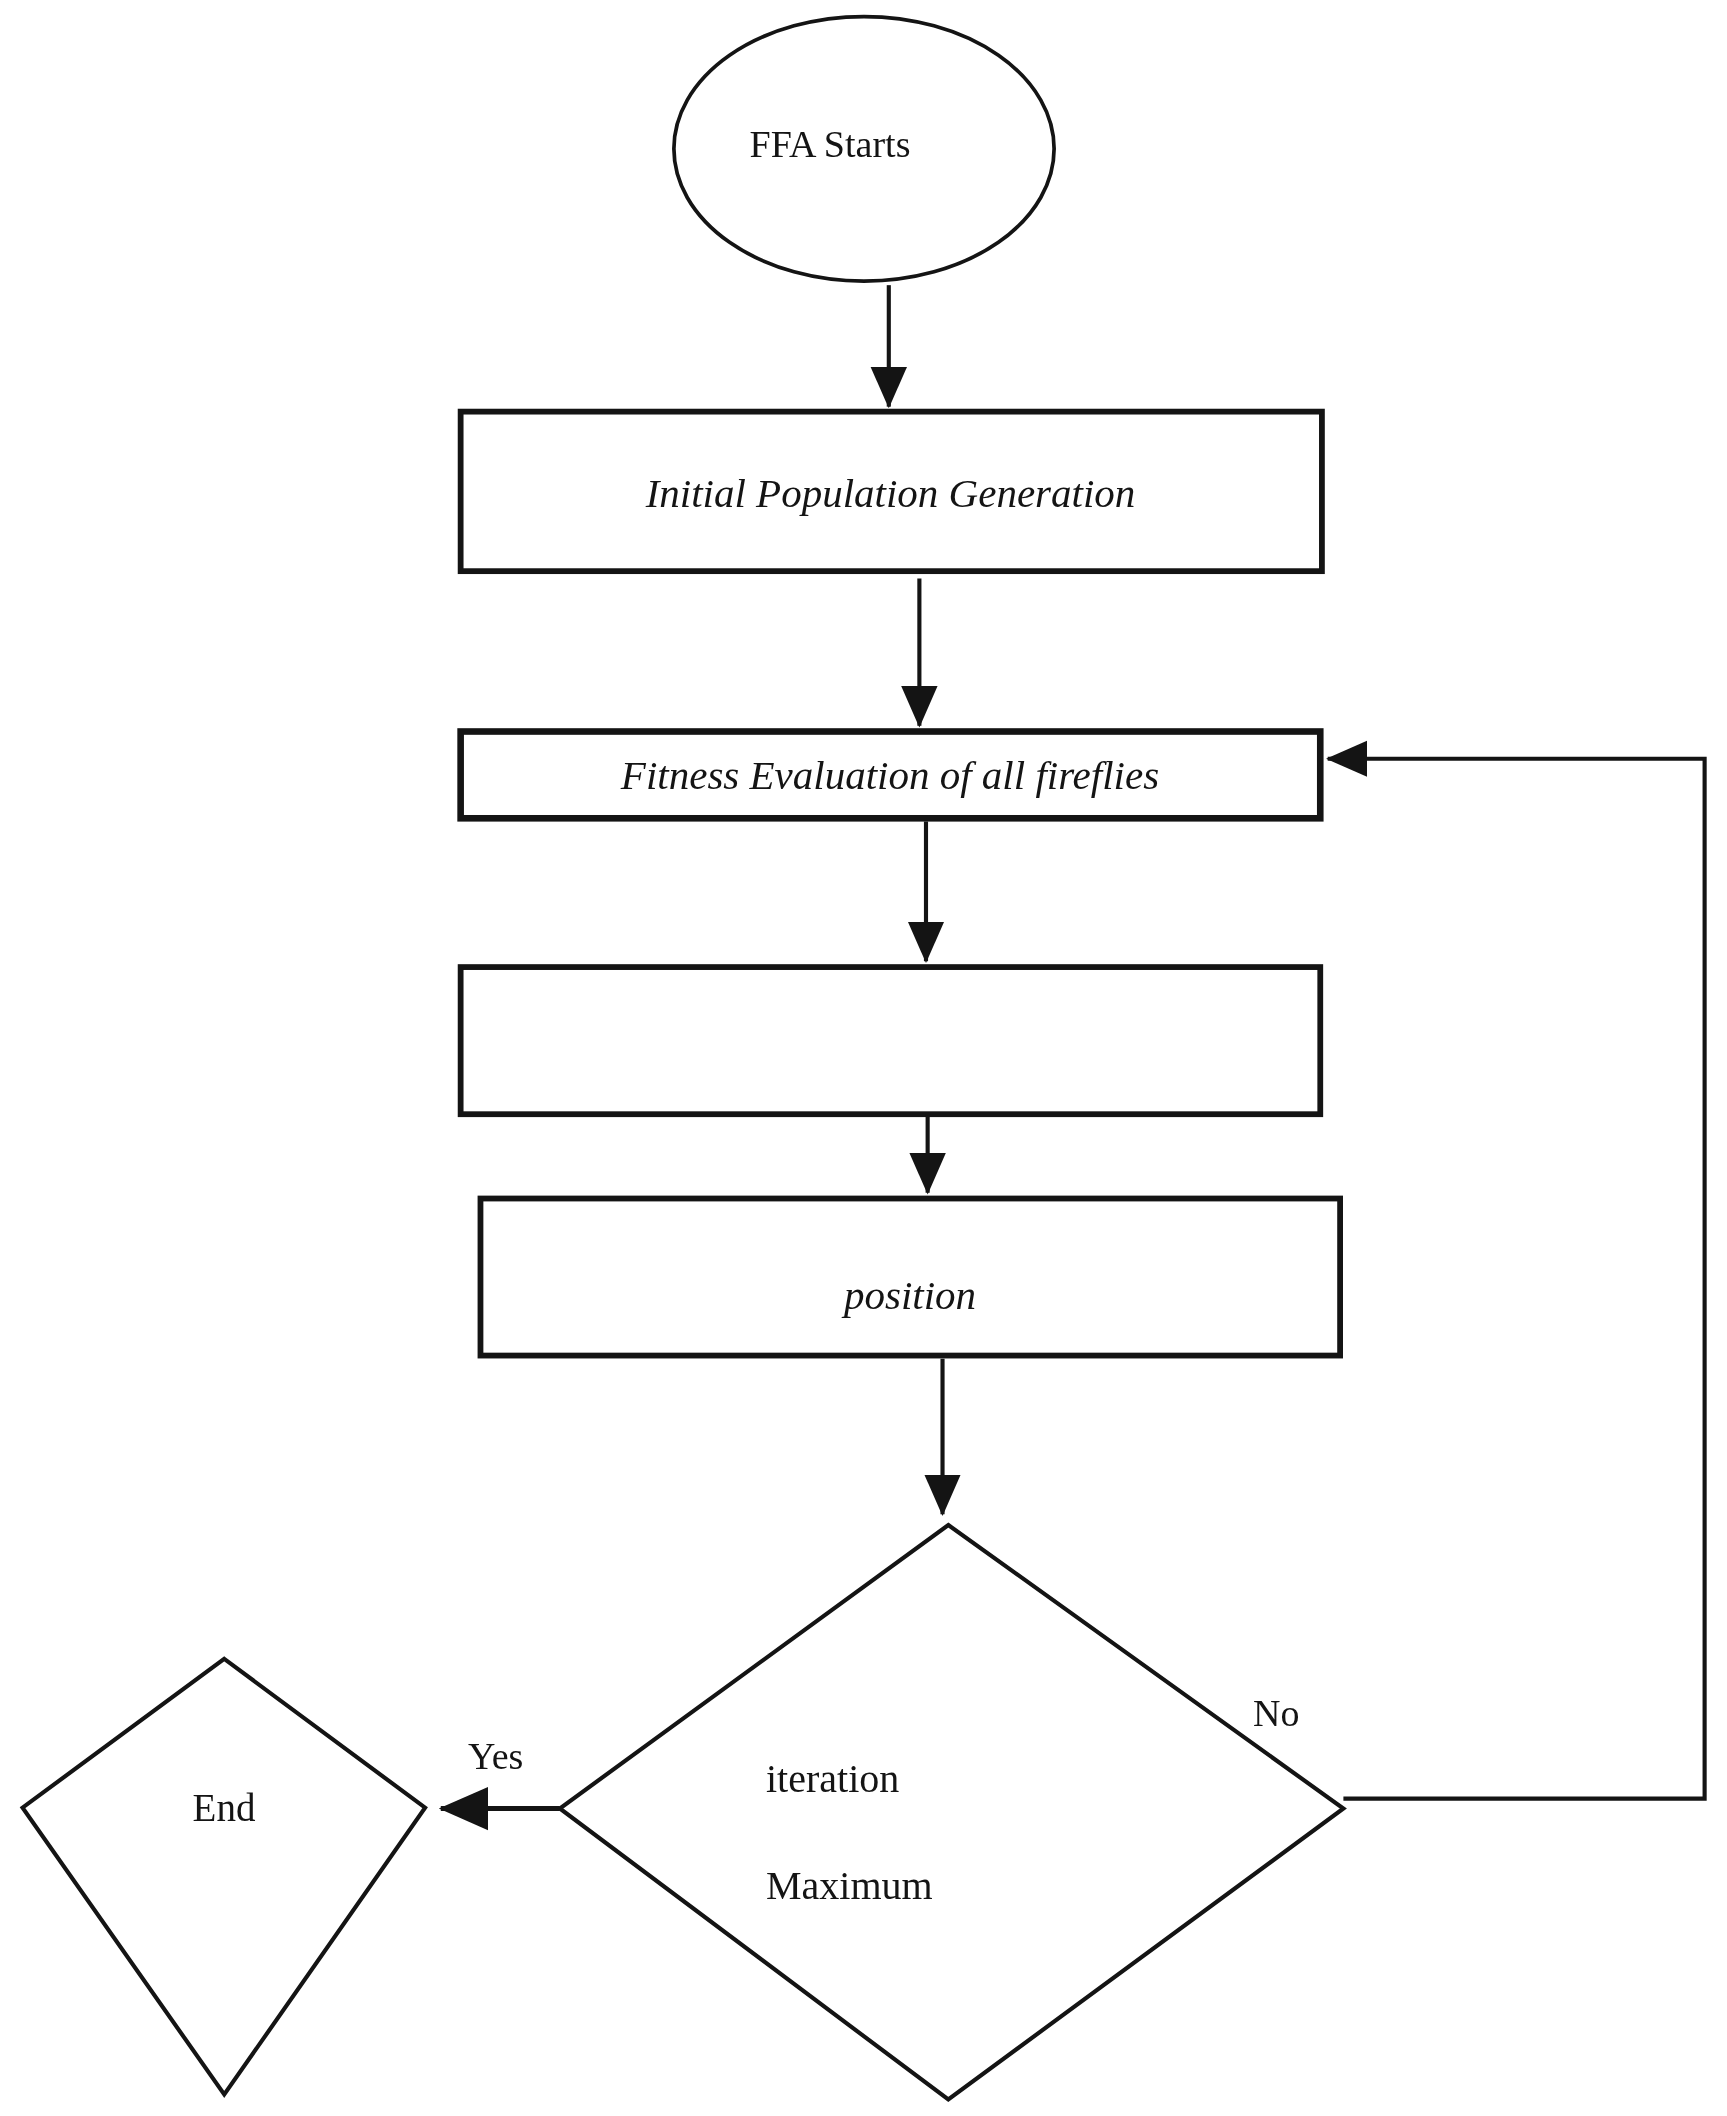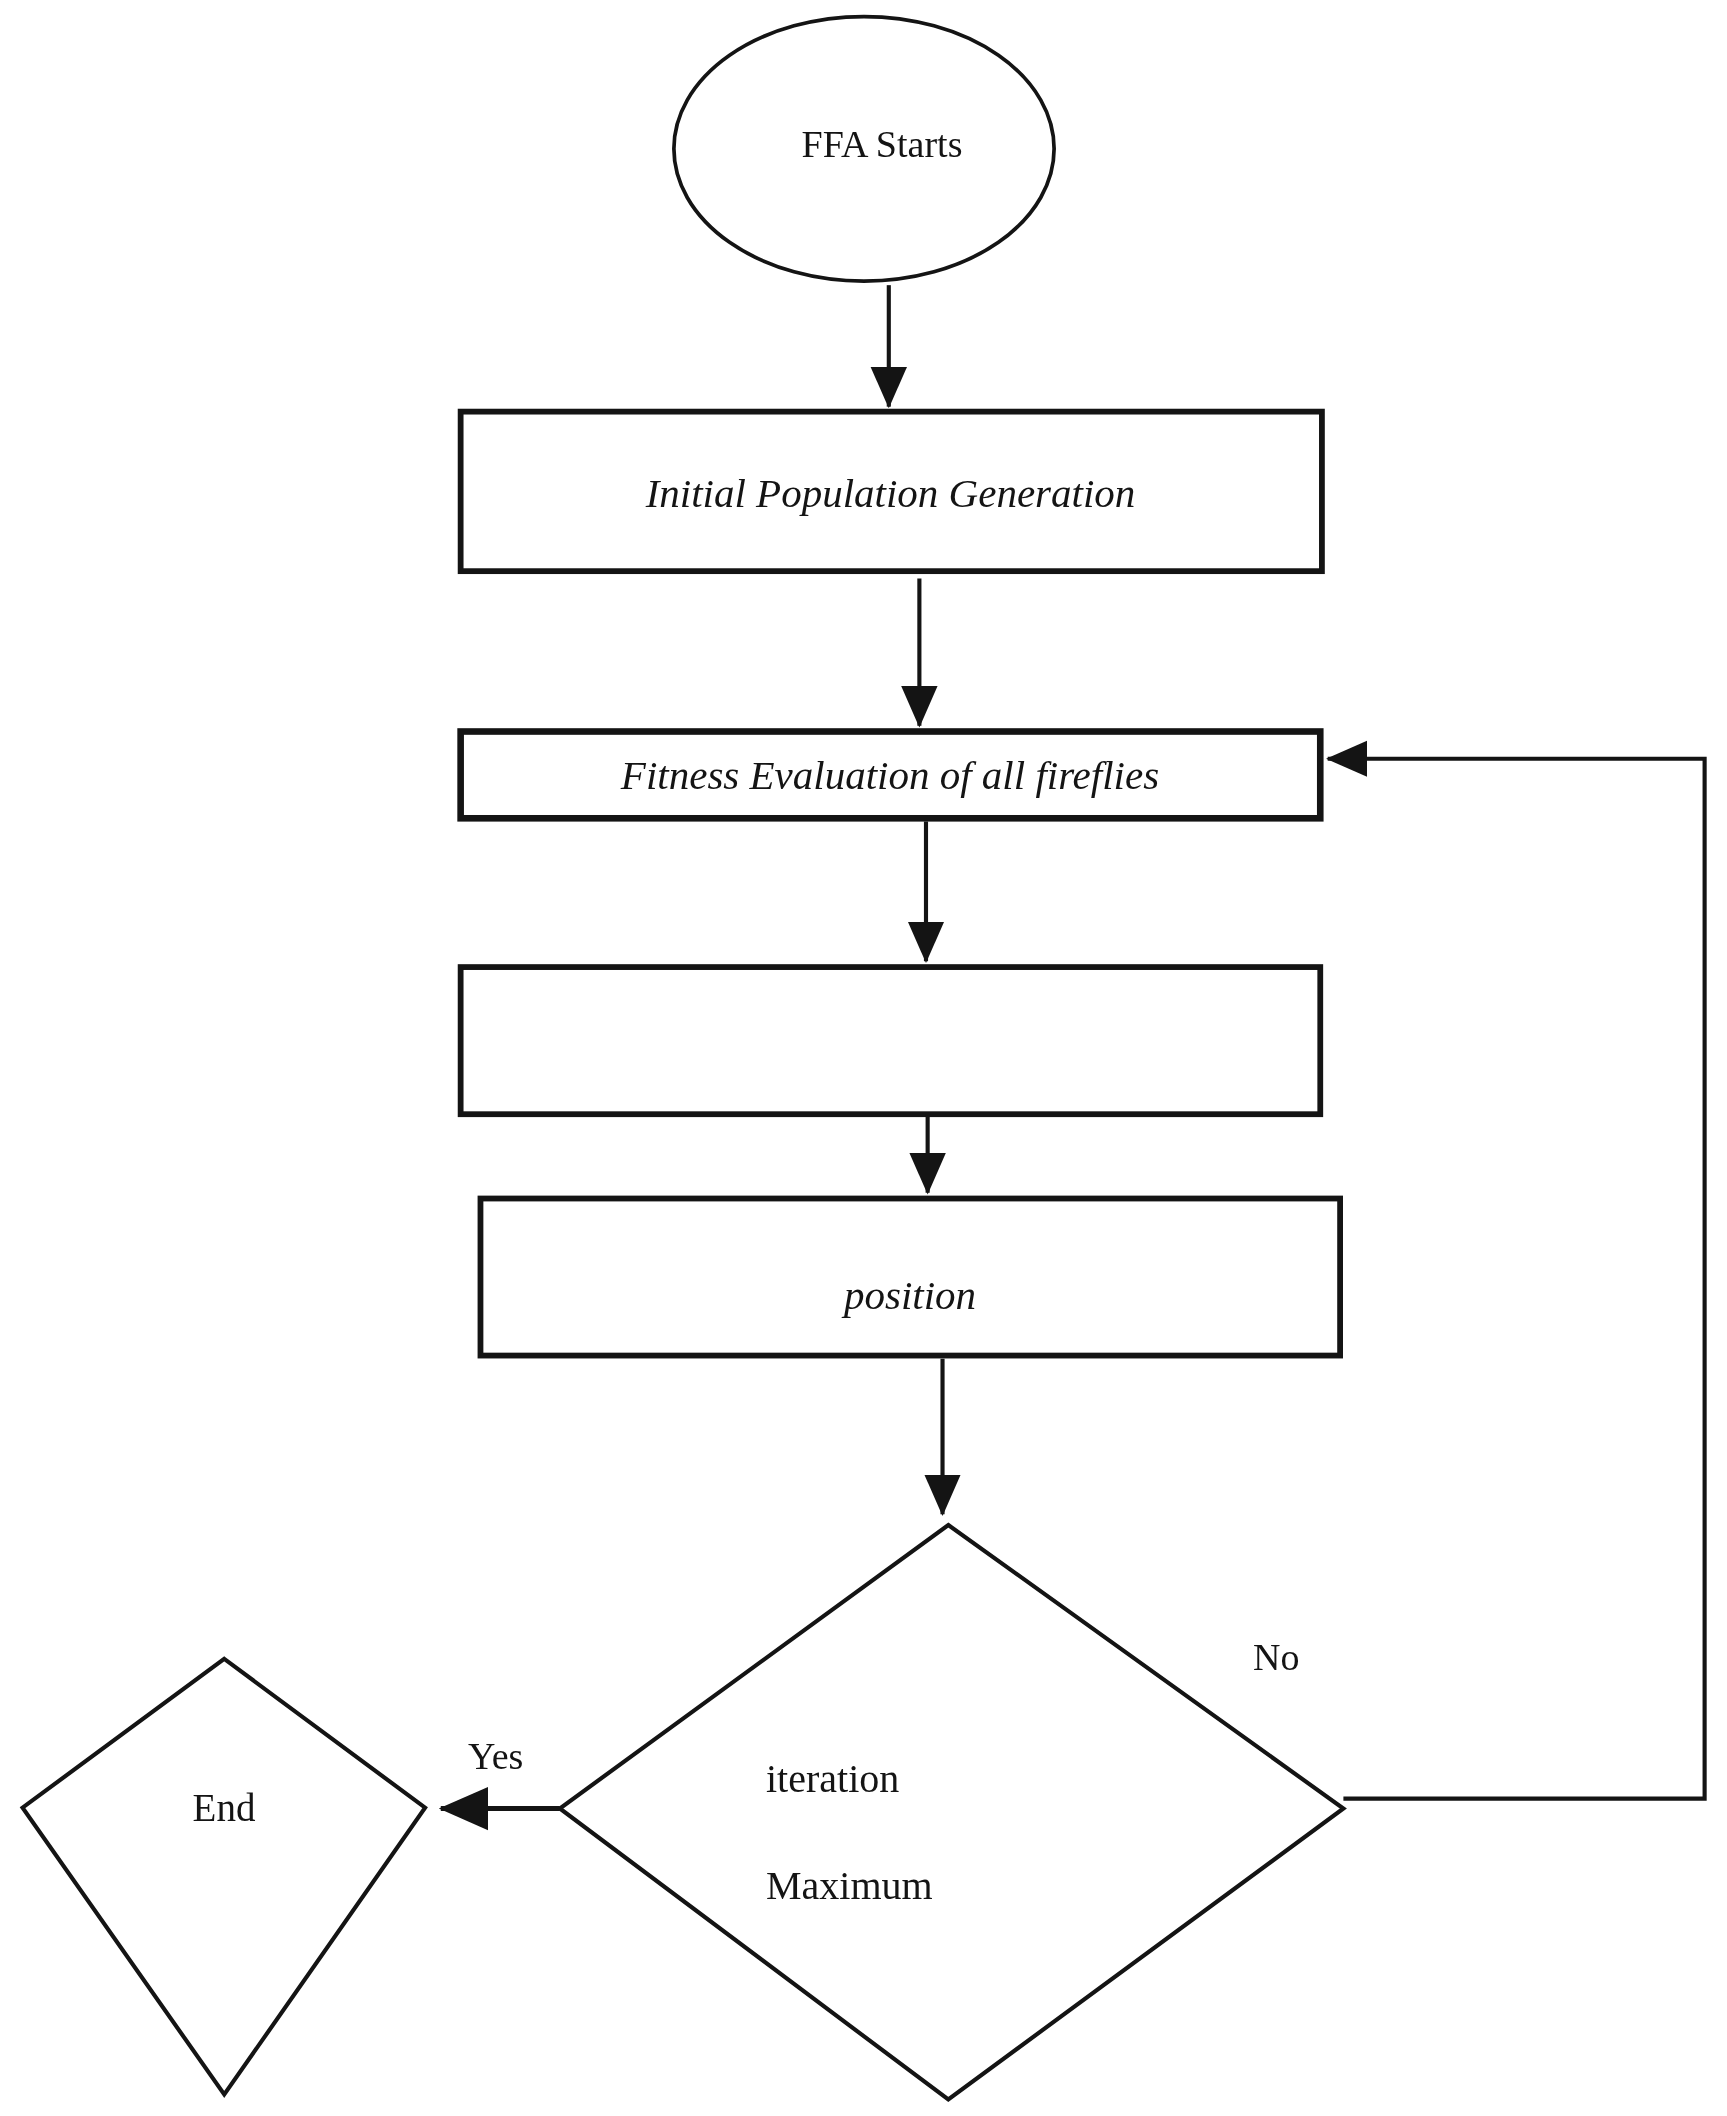--- a/index.html
+++ b/index.html
@@ -80,36 +80,36 @@
 
     <polygon points="1147,1845 1625,2188 1147,2540 677,2188" fill="#ffffff" stroke="#141414" stroke-width="5"></polygon>
 
     <polygon points="271,2007 514,2187 271,2534 27,2187" fill="#ffffff" stroke="#141414" stroke-width="5"></polygon>
 
     <line x1="677" y1="2188" x2="533" y2="2188" stroke="#141414" stroke-width="6" marker-end="url(#arrowhead)"></line>
 
     <polyline points="1625,2176 2062,2176 2062,918 1606,918" fill="none" stroke="#141414" stroke-width="5" marker-end="url(#arrowhead)"></polyline>
   </svg>
 
-  <div class="node-label fs-start" style="left:692px; top:122px; width:380px;">FFA Starts</div>
+  <div class="node-label fs-start" style="left:640px; top:122px; width:380px;">FFA Starts</div>
 
   <div class="node-label fs-process" style="left:460px; top:469px; width:861px;">Initial Population Generation</div>
 
   <div class="node-label fs-process" style="left:460px; top:751px; width:860px;">Fitness Evaluation of all fireflies</div>
 
 
   <div class="node-label fs-process" style="left:480px; top:1223px; width:860px;">
     <div>position</div>
   </div>
 
   <div class="node-label fs-decision" style="left:766px; top:1699px; width:364px; text-align:left; line-height:1.33;">
     <div>iteration</div>
     <div>Maximum</div>
   </div>
 
   <div class="node-label fs-end" style="left:100px; top:1785px; width:248px;">End</div>
 
   <div class="edge-label fs-edge" style="left:468px; top:1734px;">Yes</div>
 
-  <div class="edge-label fs-edge" style="left:1253px; top:1635px;">No</div>
+  <div class="edge-label fs-edge" style="left:1253px; top:1691px;">No</div>
 
 </div>
 
 
 </body></html>

